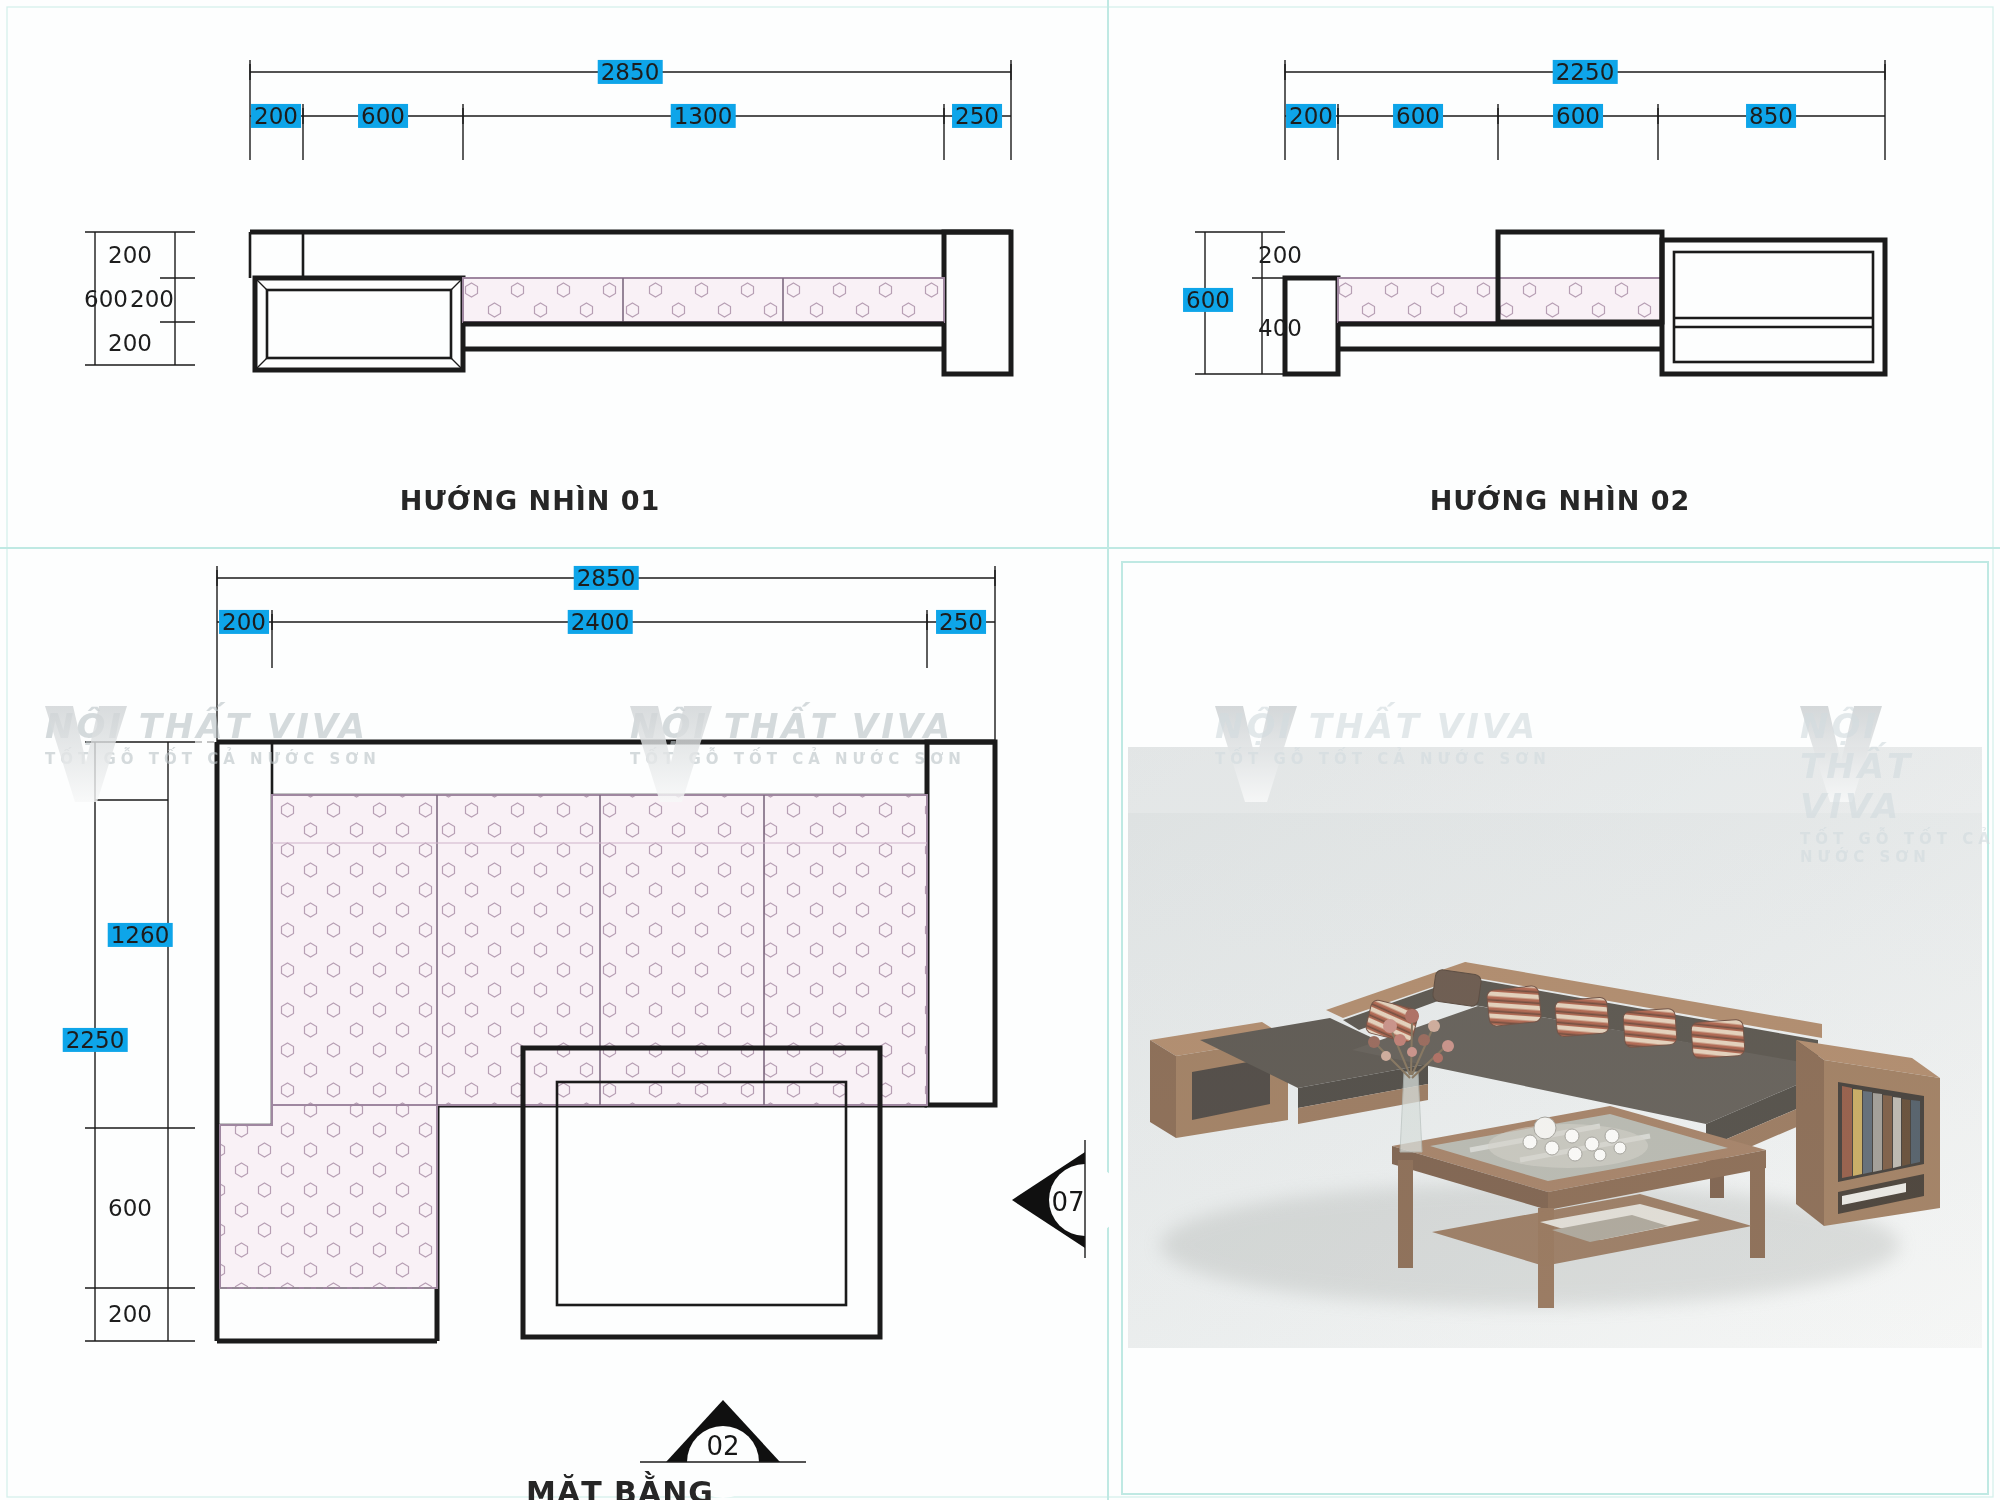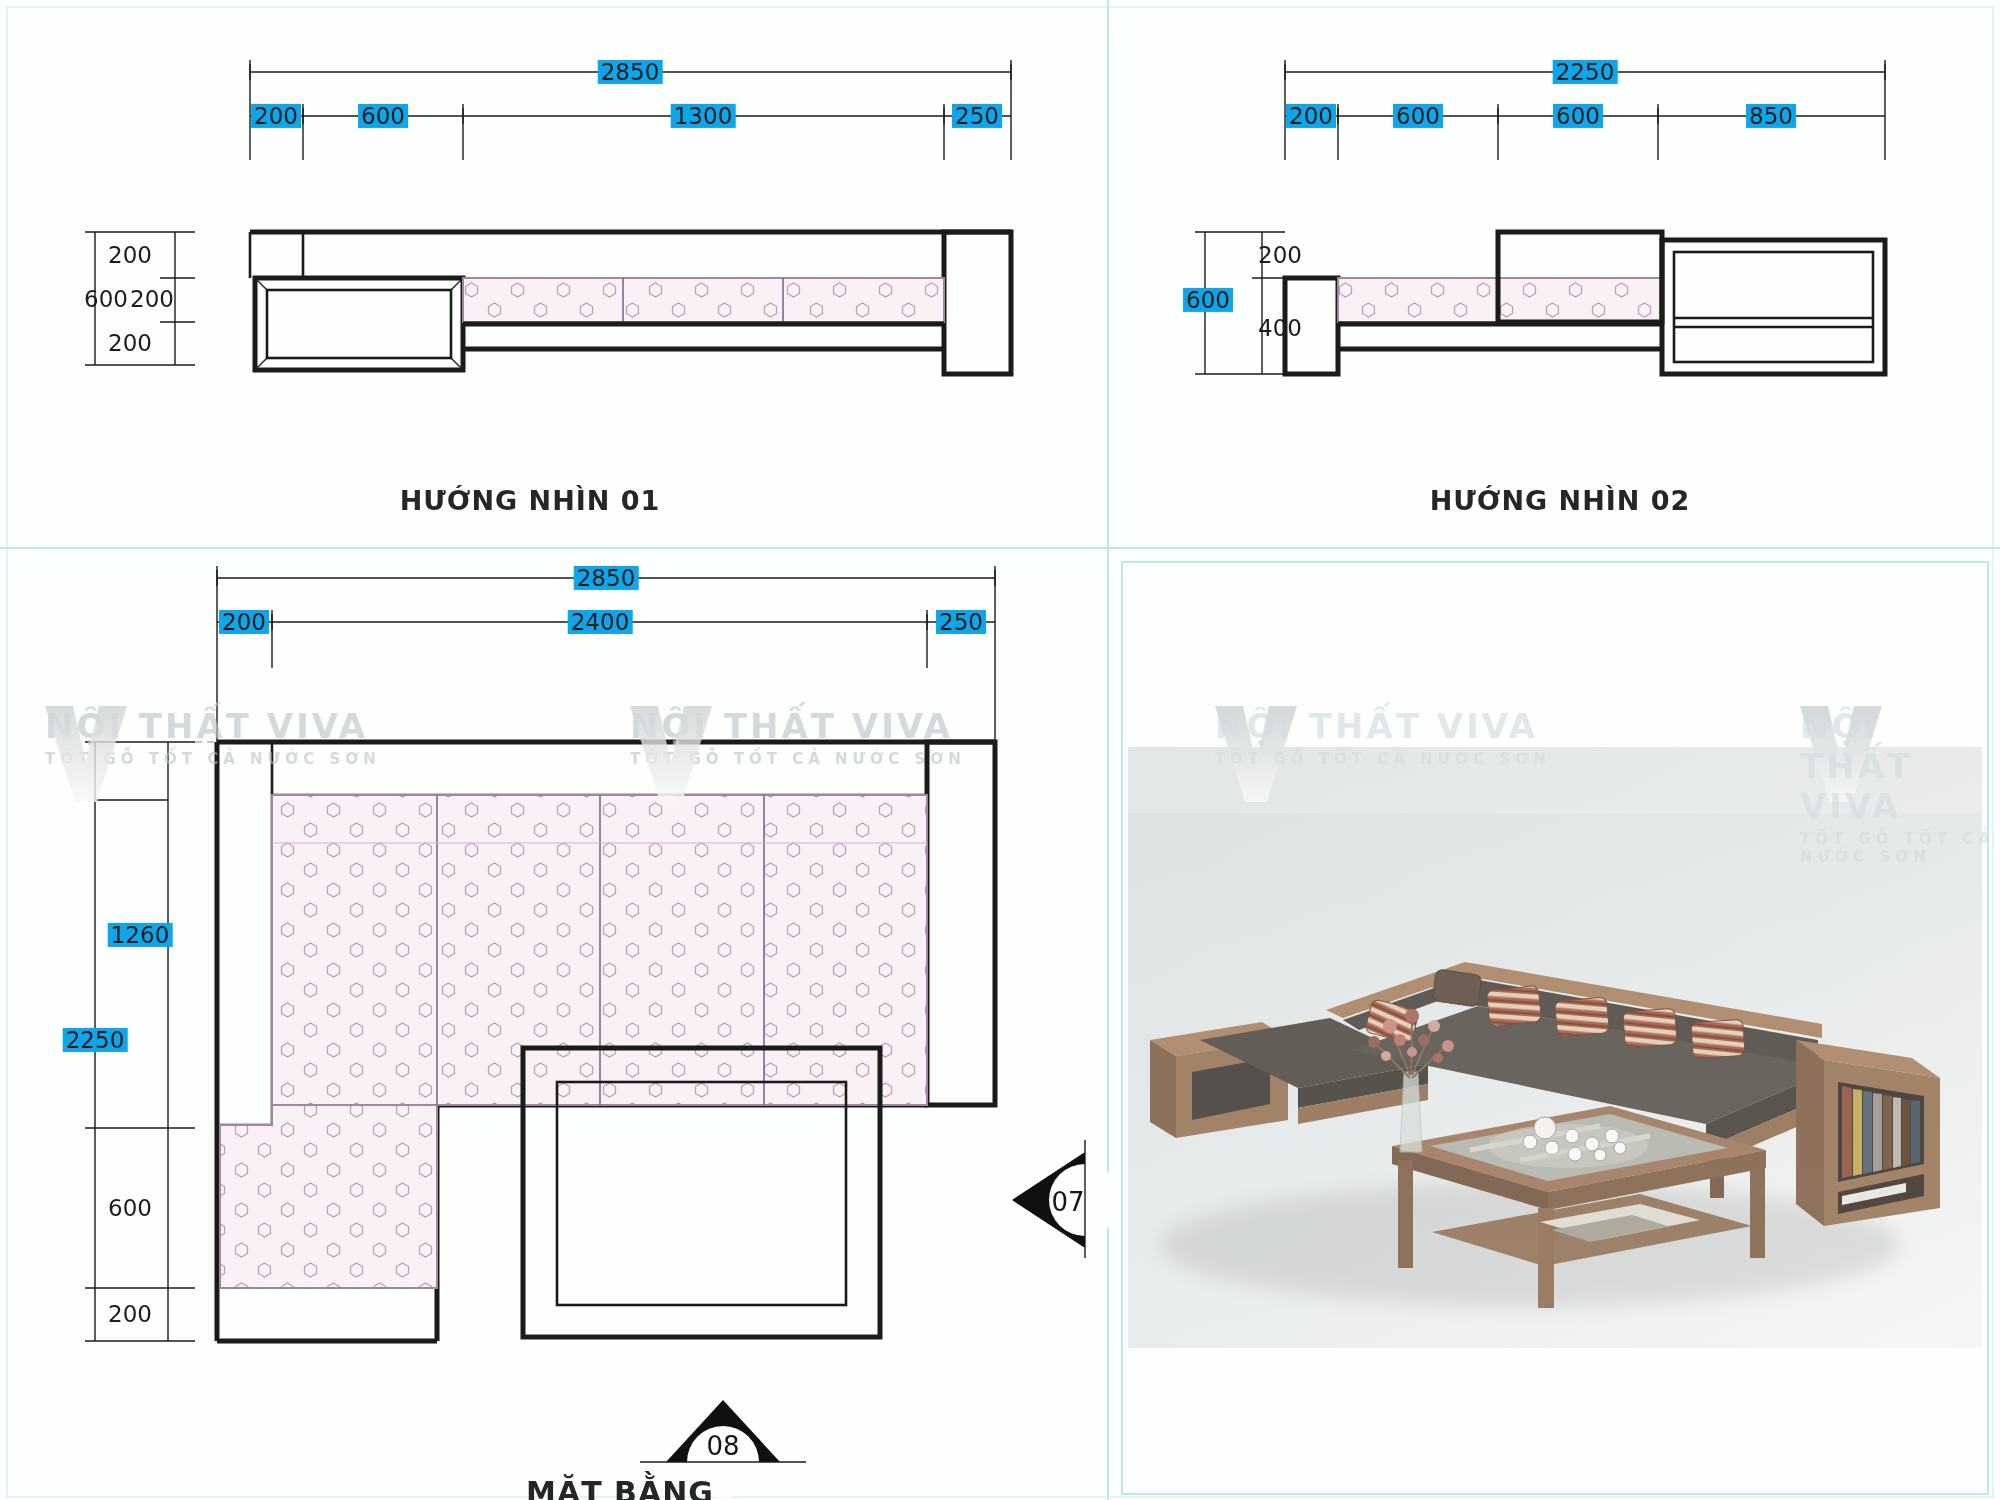--- a/index.html
+++ b/index.html
@@ -27,21 +27,21 @@
   .dim-bare{background:transparent;}
   .caption{position:absolute;transform:translate(-50%,-50%);font-size:27px;font-weight:600;
        letter-spacing:1px;color:#262626;white-space:nowrap;z-index:4;text-align:center;}
   .marker-label{position:absolute;transform:translate(-50%,-50%);font-size:26px;color:#161616;
        z-index:5;white-space:nowrap;}
 
   
   #wm{position:absolute;left:0;top:706px;width:2000px;height:104px;z-index:6;pointer-events:none;}
   .wm-unit{position:absolute;top:0;display:flex;align-items:center;gap:16px;}
   .wm-text{display:flex;flex-direction:column;gap:4px;}
-  .wm-brand{font-size:34px;font-weight:700;letter-spacing:3px;color:rgba(188,196,199,.62);}
+  .wm-brand{font-size:34px;font-weight:700;letter-spacing:3px;color:rgba(188,196,199,.62);font-style:italic;}
   .wm-slogan{font-size:15px;font-weight:700;letter-spacing:5px;color:rgba(188,196,199,.62);}
 </style>
 </head>
 <body>
 
 <div id="canvas">
 
 <svg width="2000" height="1500" viewBox="0 0 2000 1500">
   <defs>
     <pattern id="hexpat" width="46" height="40" patternUnits="userSpaceOnUse">
@@ -287,21 +287,21 @@
 <span class="caption" style="left:1560px;top:500px">HƯỚNG NHÌN 02</span>
 
 <span class="dim" style="left:606px;top:578px">2850</span>
 <span class="dim" style="left:244px;top:622px">200</span>
 <span class="dim" style="left:600px;top:622px">2400</span>
 <span class="dim" style="left:961px;top:622px">250</span>
 <span class="dim" style="left:140px;top:935px">1260</span>
 <span class="dim" style="left:95px;top:1040px">2250</span>
 <span class="dim dim-bare" style="left:130px;top:1208px">600</span>
 <span class="dim dim-bare" style="left:130px;top:1314px">200</span>
-<span class="marker-label" style="left:723px;top:1446px">08</span>
+<span class="marker-label" style="left:723px;top:1446px">02</span>
 <span class="marker-label" style="left:1068px;top:1202px">07</span>
 <span class="caption" style="left:620px;top:1492px;font-size:30px">MẶT BẰNG</span>
 
 <div id="wm">
   <div class="wm-unit" style="left:45px">
     <svg width="82" height="96" viewBox="0 0 82 96">
       <polygon points="0,0 28,0 41,56 54,0 82,0 52,96 30,96" fill="url(#vgrad)" opacity=".8"></polygon>
         </svg>
     <div class="wm-text">
       <span class="wm-brand">NỘI THẤT VIVA</span>

